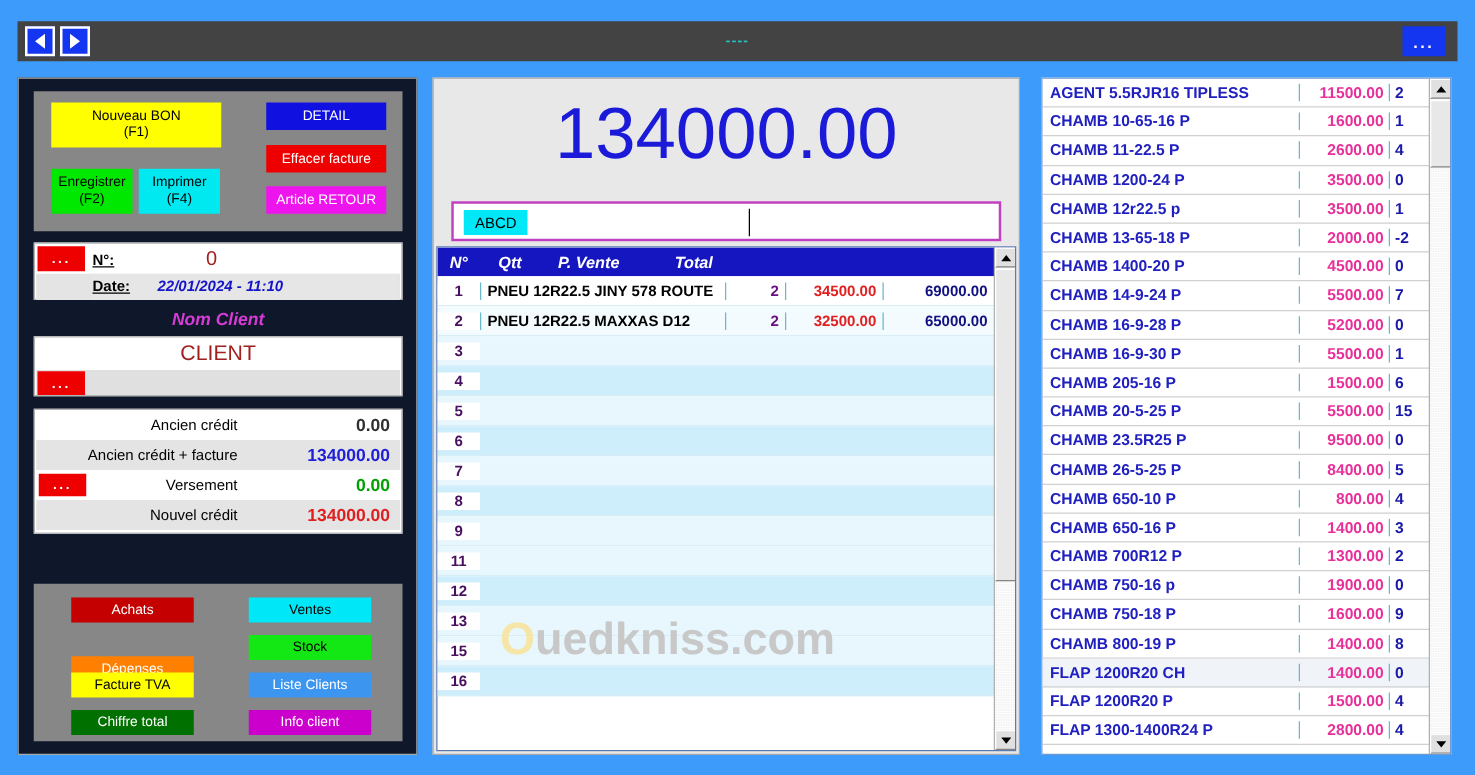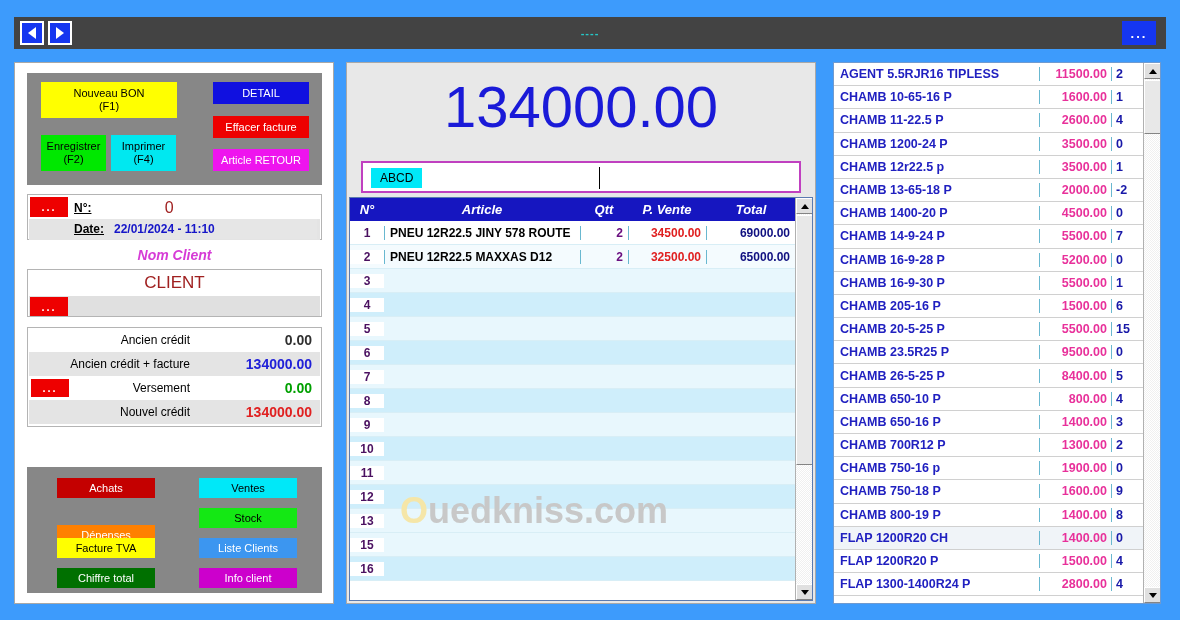--- a/index.html
+++ b/index.html
@@ -48,21 +48,21 @@
     width: 34px; height: 24px; background: #1536f0;
     color: #ffffff; font-size: 13px; font-weight: bold;
     display: flex; align-items: center; justify-content: center;
     letter-spacing: 2px; cursor: pointer;
   }
 
   
   .left-panel {
     position: absolute; left: 14px; top: 62px;
     width: 320px; height: 542px;
-    background: #ffffff;
+    background: #0f172a;
     border: 1px solid #a8a8a8;
   }
   .btn-box {
     position: absolute; left: 12px; top: 10px;
     width: 295px; height: 112px;
     background: #878787;
   }
   .mbtn {
     position: absolute;
     display: flex; flex-direction: column; align-items: center; justify-content: center;
@@ -96,21 +96,21 @@
   }
   .num-lbl { text-decoration: underline; font-size: 12px; color: #000; font-weight: bold; }
   .num-val { flex: 1; text-align: center; font-size: 16px; color: #a02020; padding-right: 70px; }
   .date-row {
     position: absolute; left: 46px; top: 24px; right: 4px; height: 20px;
     background: #e6e6e6;
     display: flex; align-items: center;
   }
   .date-row-bg { position:absolute; left:1px; top:24px; right:1px; height:21px; background:#e4e4e4; }
   .date-lbl { text-decoration: underline; font-size: 12px; color: #000; font-weight: bold; z-index:2; }
-  .date-val { margin-left: 10px; font-size: 12px; color: #1616c8; font-weight: bold; z-index:2; }
+  .date-val { margin-left: 22px; font-size: 12px; color: #1616c8; font-weight: bold; z-index:2;font-style:italic; }
 
   .nom-client-lbl {
     position: absolute; left: 12px; top: 184px; width: 295px;
     text-align: center; font-size: 14px; font-style: italic;
     color: #d63bd6; font-weight: bold;
   }
   .client-box {
     position: absolute; left: 12px; top: 206px; width: 295px; height: 48px;
     background: #ffffff; border: 1px solid #b4b4b4;
   }
@@ -363,21 +363,20 @@
     <div class="total-big">134000.00</div>
     <div class="remise">Remise: 0.00</div>
     <div class="search-field">
       <span class="abcd">ABCD</span>
       <span class="caret"></span>
     </div>
 
     <div class="inv-table">
       <div class="inv-head">
         <div class="c-no">N°</div>
-        <div class="c-art">Article</div>
         <div class="c-qtt">Qtt</div>
         <div class="c-pv">P. Vente</div>
         <div class="c-tot">Total</div>
       </div>
       <div id="inv-body">
           <div class="inv-row filled">
             <div class="c-no nobg">1</div>
             <div class="c-art">PNEU 12R22.5  JINY 578 ROUTE</div>
             <div class="c-qtt">2</div>
             <div class="c-pv">34500.00</div>
@@ -432,27 +431,20 @@
             <div class="c-pv"></div>
             <div class="c-tot"></div>
           </div>
           <div class="inv-row odd-bg">
             <div class="c-no nobg">9</div>
             <div class="c-art"></div>
             <div class="c-qtt"></div>
             <div class="c-pv"></div>
             <div class="c-tot"></div>
           </div>
-          <div class="inv-row even-bg">
-            <div class="c-no nobg">10</div>
-            <div class="c-art"></div>
-            <div class="c-qtt"></div>
-            <div class="c-pv"></div>
-            <div class="c-tot"></div>
-          </div>
           <div class="inv-row odd-bg">
             <div class="c-no nobg">11</div>
             <div class="c-art"></div>
             <div class="c-qtt"></div>
             <div class="c-pv"></div>
             <div class="c-tot"></div>
           </div>
           <div class="inv-row even-bg">
             <div class="c-no nobg">12</div>
             <div class="c-art"></div>

